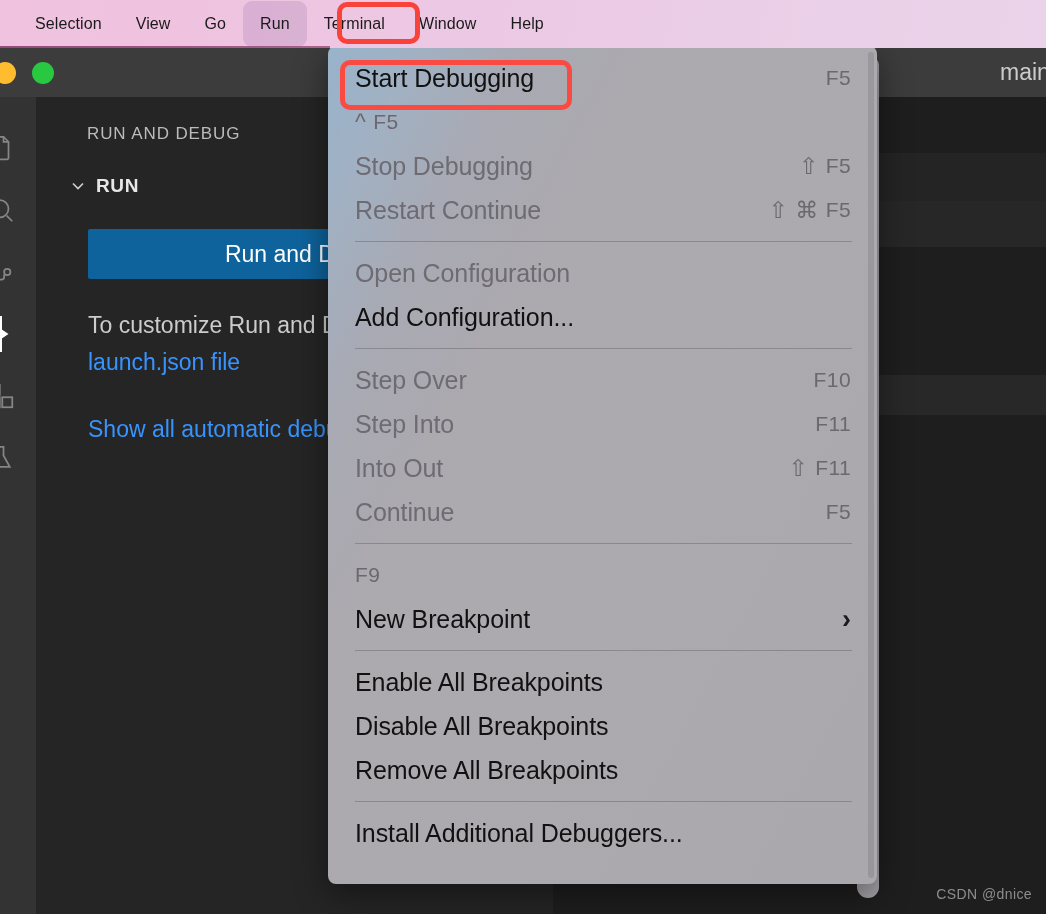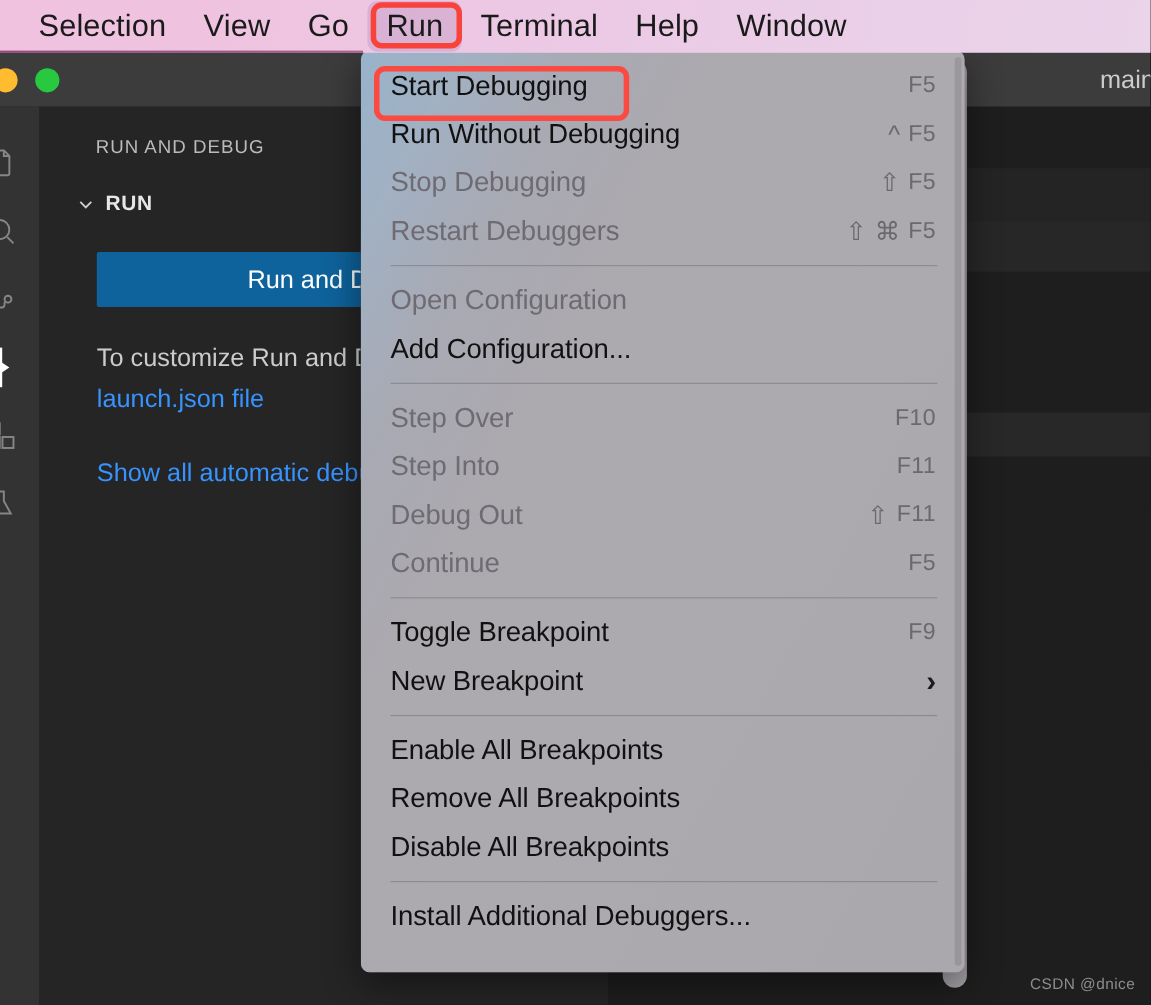--- a/index.html
+++ b/index.html
@@ -16,21 +16,21 @@
   .menubar {
     position: absolute; left: 0; top: 0; width: 1046px; height: 48px;
     background: linear-gradient(100deg,
         #f0c2e0 0%, #efc3e0 18%, #eec6e2 32%,
         #ecc8e4 46%, #ebcce6 62%, #ead0e8 78%, #ead4ea 100%);
     display: flex; align-items: center;
     z-index: 30;
   }
   .menubar-inner { display: flex; align-items: center; height: 48px; padding-left: 18px; }
   .mb-item {
-    font-size: 28px; color: #1a1a1a; letter-spacing: 0.1px;
+    font-size: 16px; color: #1a1a1a; letter-spacing: 0.1px;
     padding: 0 17px; height: 48px; line-height: 48px;
     white-space: nowrap; position: relative;
   }
   .mb-item.active {
     background: rgba(200,160,200,0.55);
     border-radius: 9px;
     height: 46px; line-height: 46px;
   }
   .mb-divider {
     position: absolute; left: 0; top: 46px; width: 330px; height: 2px;
@@ -295,35 +295,34 @@
   <div class="menu">
     <div class="menu-pad-top"></div>
     <div id="menu-body">
         <div class="mi">
           <span class="label">Start Debugging</span>
           <span class="accel">
             <span>F5</span>
           </span>
         </div>
         <div class="mi">
-          <span class="label">Run Without Debugging</span>
           <span class="accel">
             <span class="sym">^</span>
             <span>F5</span>
           </span>
         </div>
         <div class="mi disabled">
           <span class="label">Stop Debugging</span>
           <span class="accel">
             <span class="sym">⇧</span>
             <span>F5</span>
           </span>
         </div>
         <div class="mi disabled">
-          <span class="label">Restart Debuggers</span>
+          <span class="label">Restart Continue</span>
           <span class="accel">
             <span class="sym">⇧</span>
             <span class="sym">⌘</span>
             <span>F5</span>
           </span>
         </div>
         <div class="sep"></div>
         <div class="mi disabled">
           <span class="label">Open Configuration</span>
         </div>
@@ -337,69 +336,68 @@
             <span>F10</span>
           </span>
         </div>
         <div class="mi disabled">
           <span class="label">Step Into</span>
           <span class="accel">
             <span>F11</span>
           </span>
         </div>
         <div class="mi disabled">
-          <span class="label">Debug Out</span>
+          <span class="label">Into Out</span>
           <span class="accel">
             <span class="sym">⇧</span>
             <span>F11</span>
           </span>
         </div>
         <div class="mi disabled">
           <span class="label">Continue</span>
           <span class="accel">
             <span>F5</span>
           </span>
         </div>
         <div class="sep"></div>
         <div class="mi">
-          <span class="label">Toggle Breakpoint</span>
           <span class="accel">
             <span>F9</span>
           </span>
         </div>
         <div class="mi">
           <span class="label">New Breakpoint</span>
           <span class="submenu-arrow">›</span>
         </div>
         <div class="sep"></div>
         <div class="mi">
           <span class="label">Enable All Breakpoints</span>
         </div>
         <div class="mi">
+          <span class="label">Disable All Breakpoints</span>
+        </div>
+        <div class="mi">
           <span class="label">Remove All Breakpoints</span>
-        </div>
-        <div class="mi">
-          <span class="label">Disable All Breakpoints</span>
         </div>
         <div class="sep"></div>
         <div class="mi">
           <span class="label">Install Additional Debuggers...</span>
         </div>
       </div>
     <div class="menu-scrollbar"></div>
   </div>
 
   <div class="menubar">
     <div class="menubar-inner" id="menubar-items">
         <div class="mb-item">Selection</div>
         <div class="mb-item">View</div>
         <div class="mb-item">Go</div>
         <div class="mb-item active">Run</div>
         <div class="mb-item">Terminal</div>
+        <div class="mb-item">Window</div>
         <div class="mb-item">Help</div>
-        <div class="mb-item">Window</div>
       </div>
   </div>
   <div class="mb-divider"></div>
 
   <div class="anno-run"></div>
   <div class="anno-start"></div>
 </div>
 
 </body></html>

